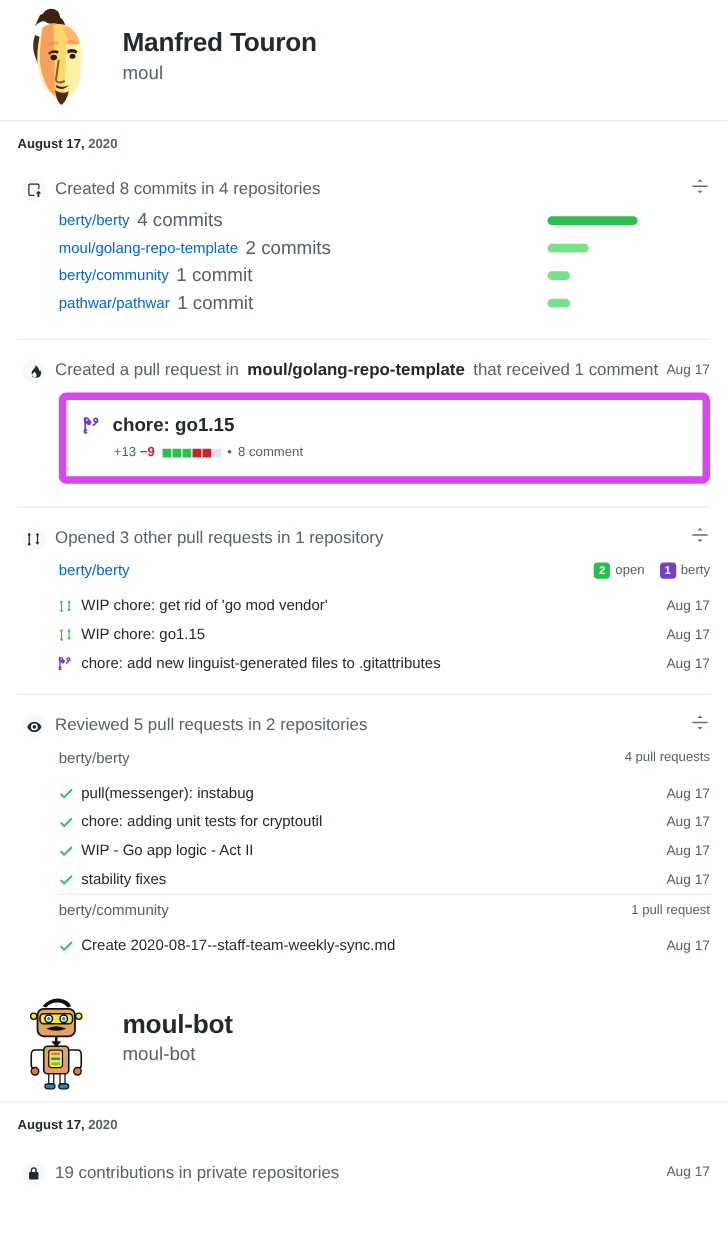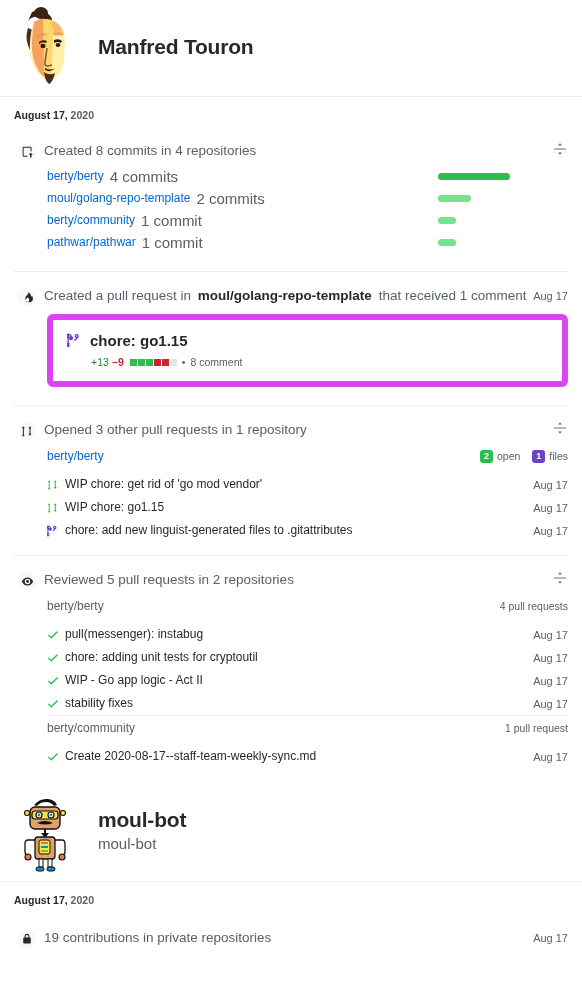--- a/index.html
+++ b/index.html
@@ -146,20 +146,21 @@
           <path d="M37 42 l-2 14 q-1 4 3 4 l4-1" fill="none" stroke="#8a5a32" stroke-width="1.6"></path>
           <path d="M35 62 q5 3 10 0 q-4 5-10 2 z" fill="#2b1b10"></path>
           <path d="M34 66 q5 4 11 1 q-2 9-6 11 q-4-3-5-12 z" fill="#4a2c17"></path>
           <path d="M28 30 q4-3 9-1" stroke="#e8855a" stroke-width="2.2" fill="none" opacity=".55"></path>
           <path d="M43 28 q5-2 9 1" stroke="#e8855a" stroke-width="2.2" fill="none" opacity=".55"></path>
         </g>
       </svg>
     </div>
     <div class="profile-names">
       <div class="profile-name">Manfred Touron</div>
+      <div class="profile-login">moul</div>
     </div>
   </div>
 
   <div class="hr"></div>
 
   <div class="date-head">
     <span>August 17,</span>
     <span class="yr">2020</span>
   </div>
 
@@ -278,21 +279,21 @@
       <div class="grp">
         <div class="grp-head">
           <a class="repo-link grow" href="#">berty/berty</a>
           <span class="state-badges">
             <span class="sb">
               <b style="background:#2cbe4e">2</b>
               <span>open</span>
             </span>
             <span class="sb" style="margin-left:8px">
               <b style="background:#6f42c1">1</b>
-              <span>files</span>
+              <span>berty</span>
             </span>
           </span>
         </div>
 
         <div class="item-row">
           <span class="gi">
             <svg width="12" height="12" viewBox="0 0 16 16" fill="#2cbe4e">
               <path d="M4.2 3.3a1.3 1.3 0 10-1.9 1.15v7.1a1.3 1.3 0 101.25 0v-7.1A1.3 1.3 0 004.2 3.3z"></path>
               <path d="M11.7 4.5a1.3 1.3 0 10-1.25 0v6.3H9l2 2.4 2-2.4h-1.3z"></path>
             </svg>

